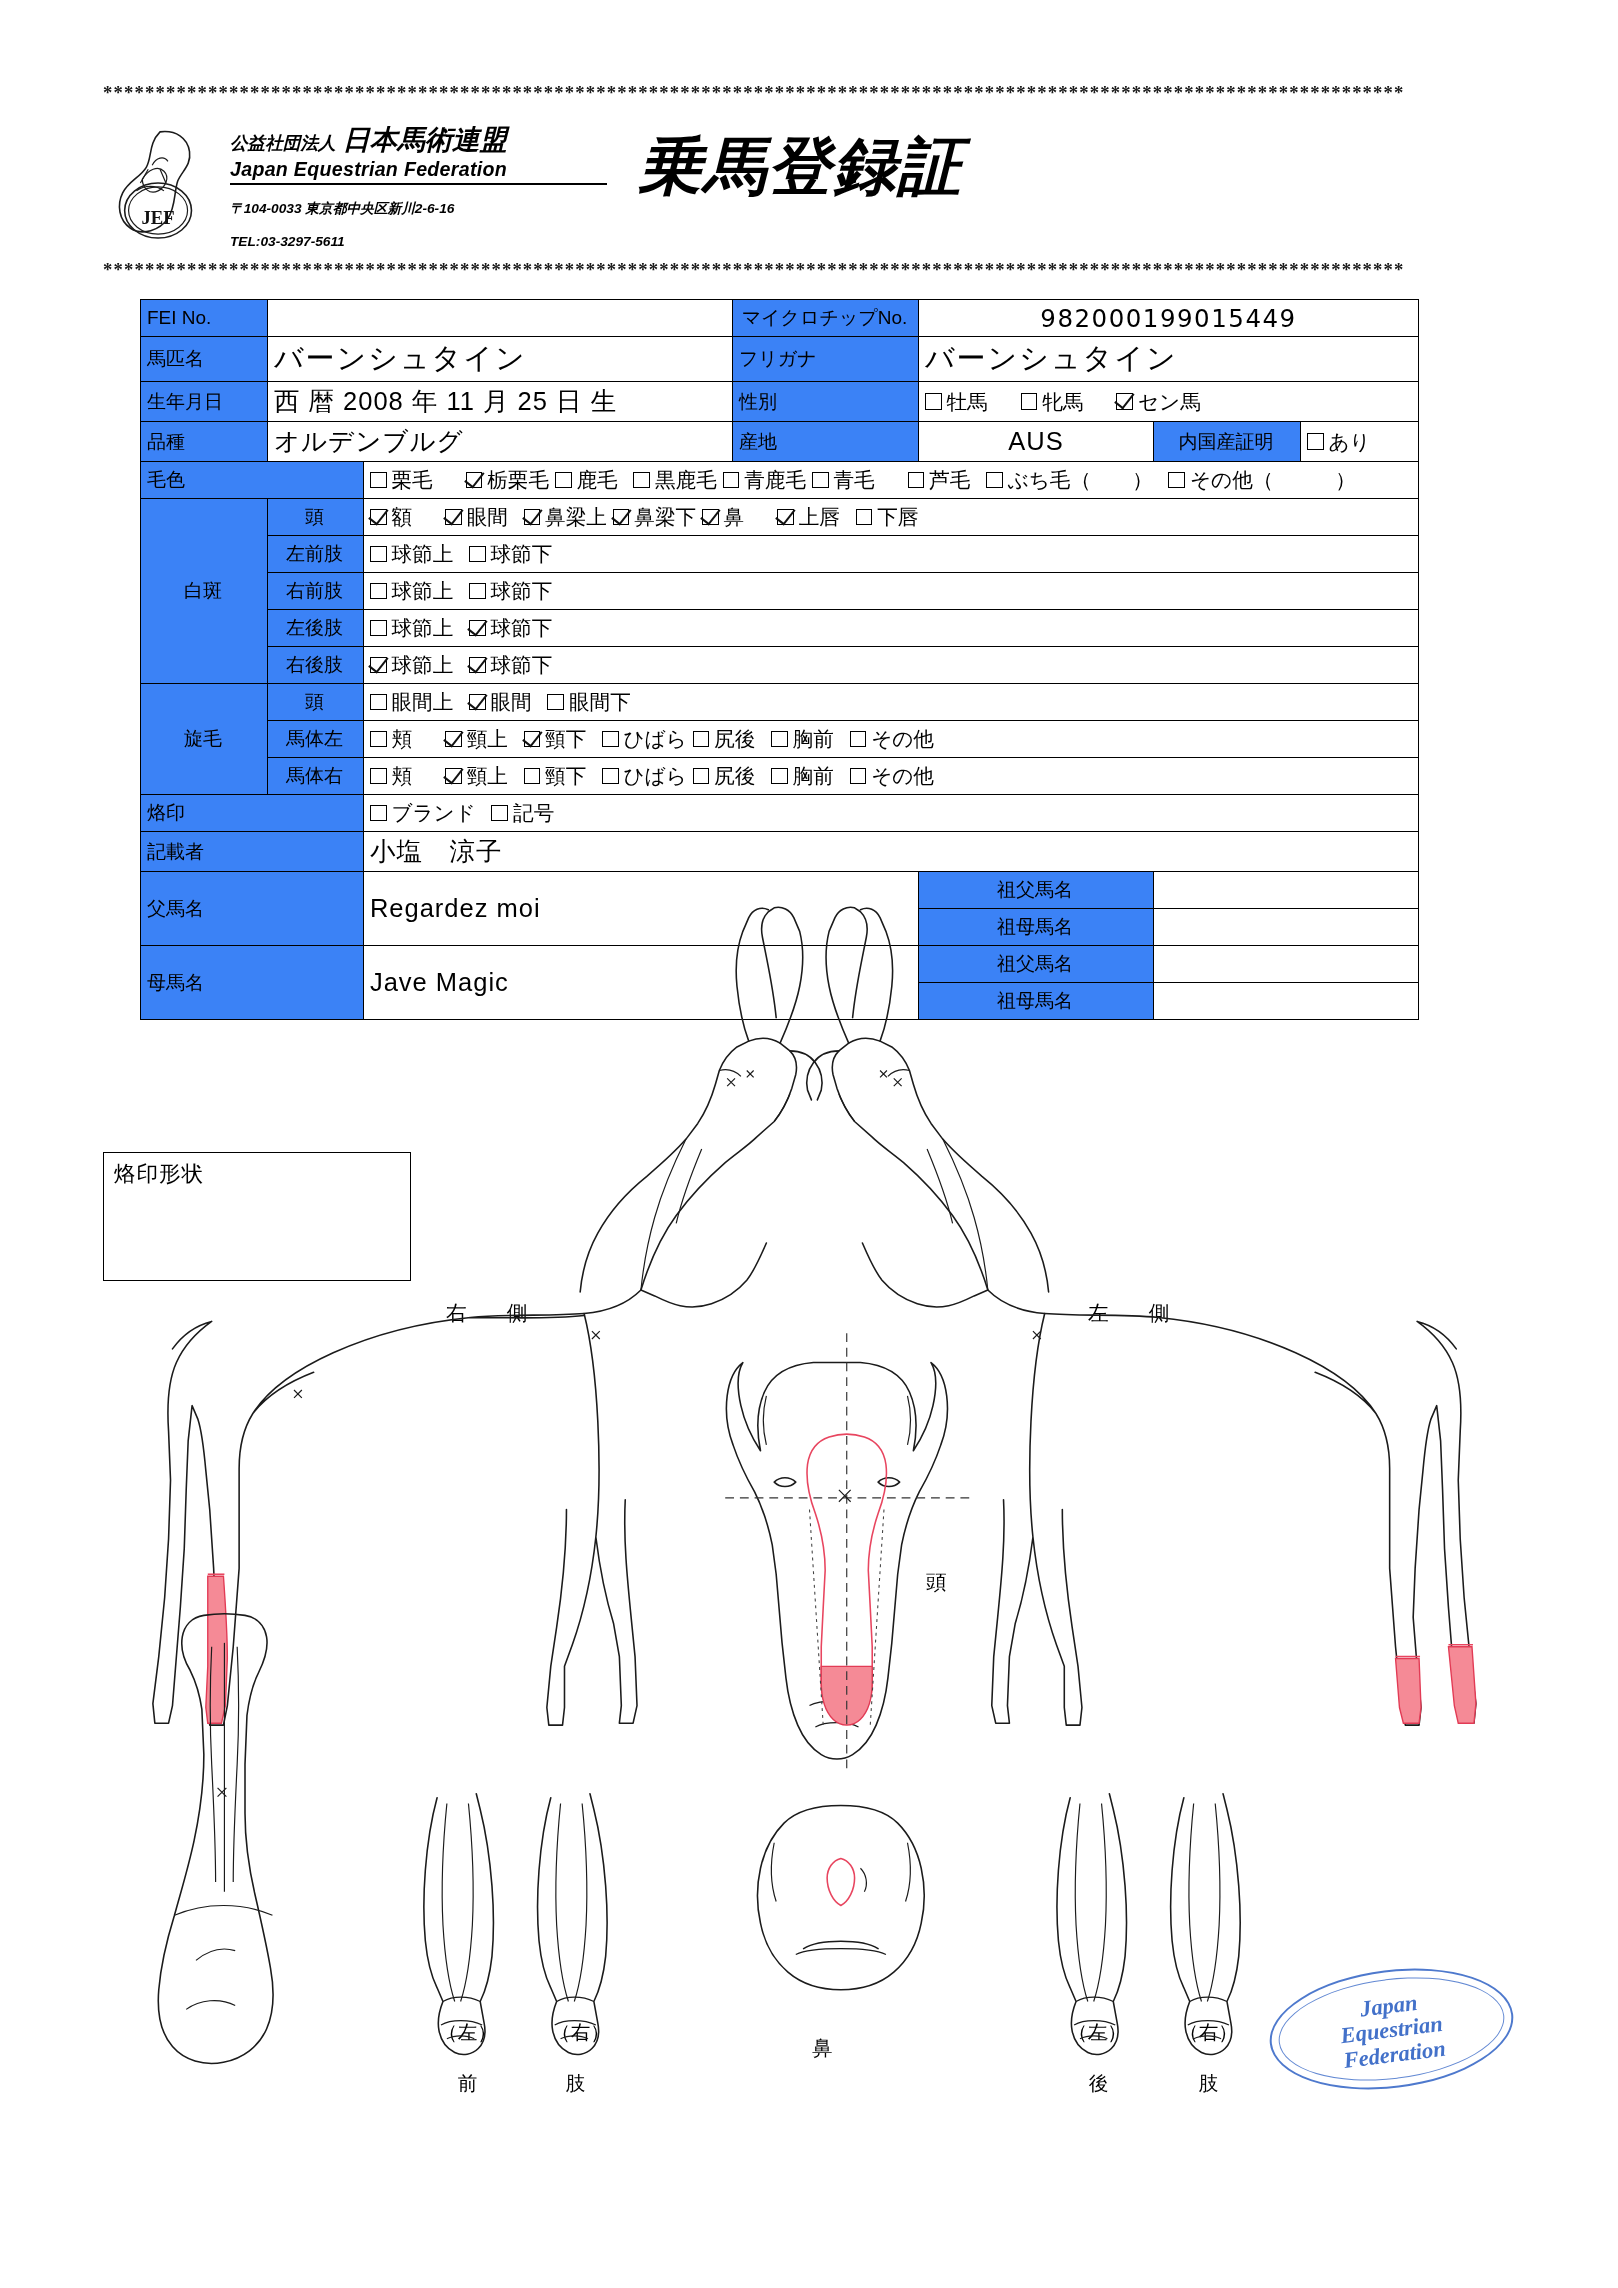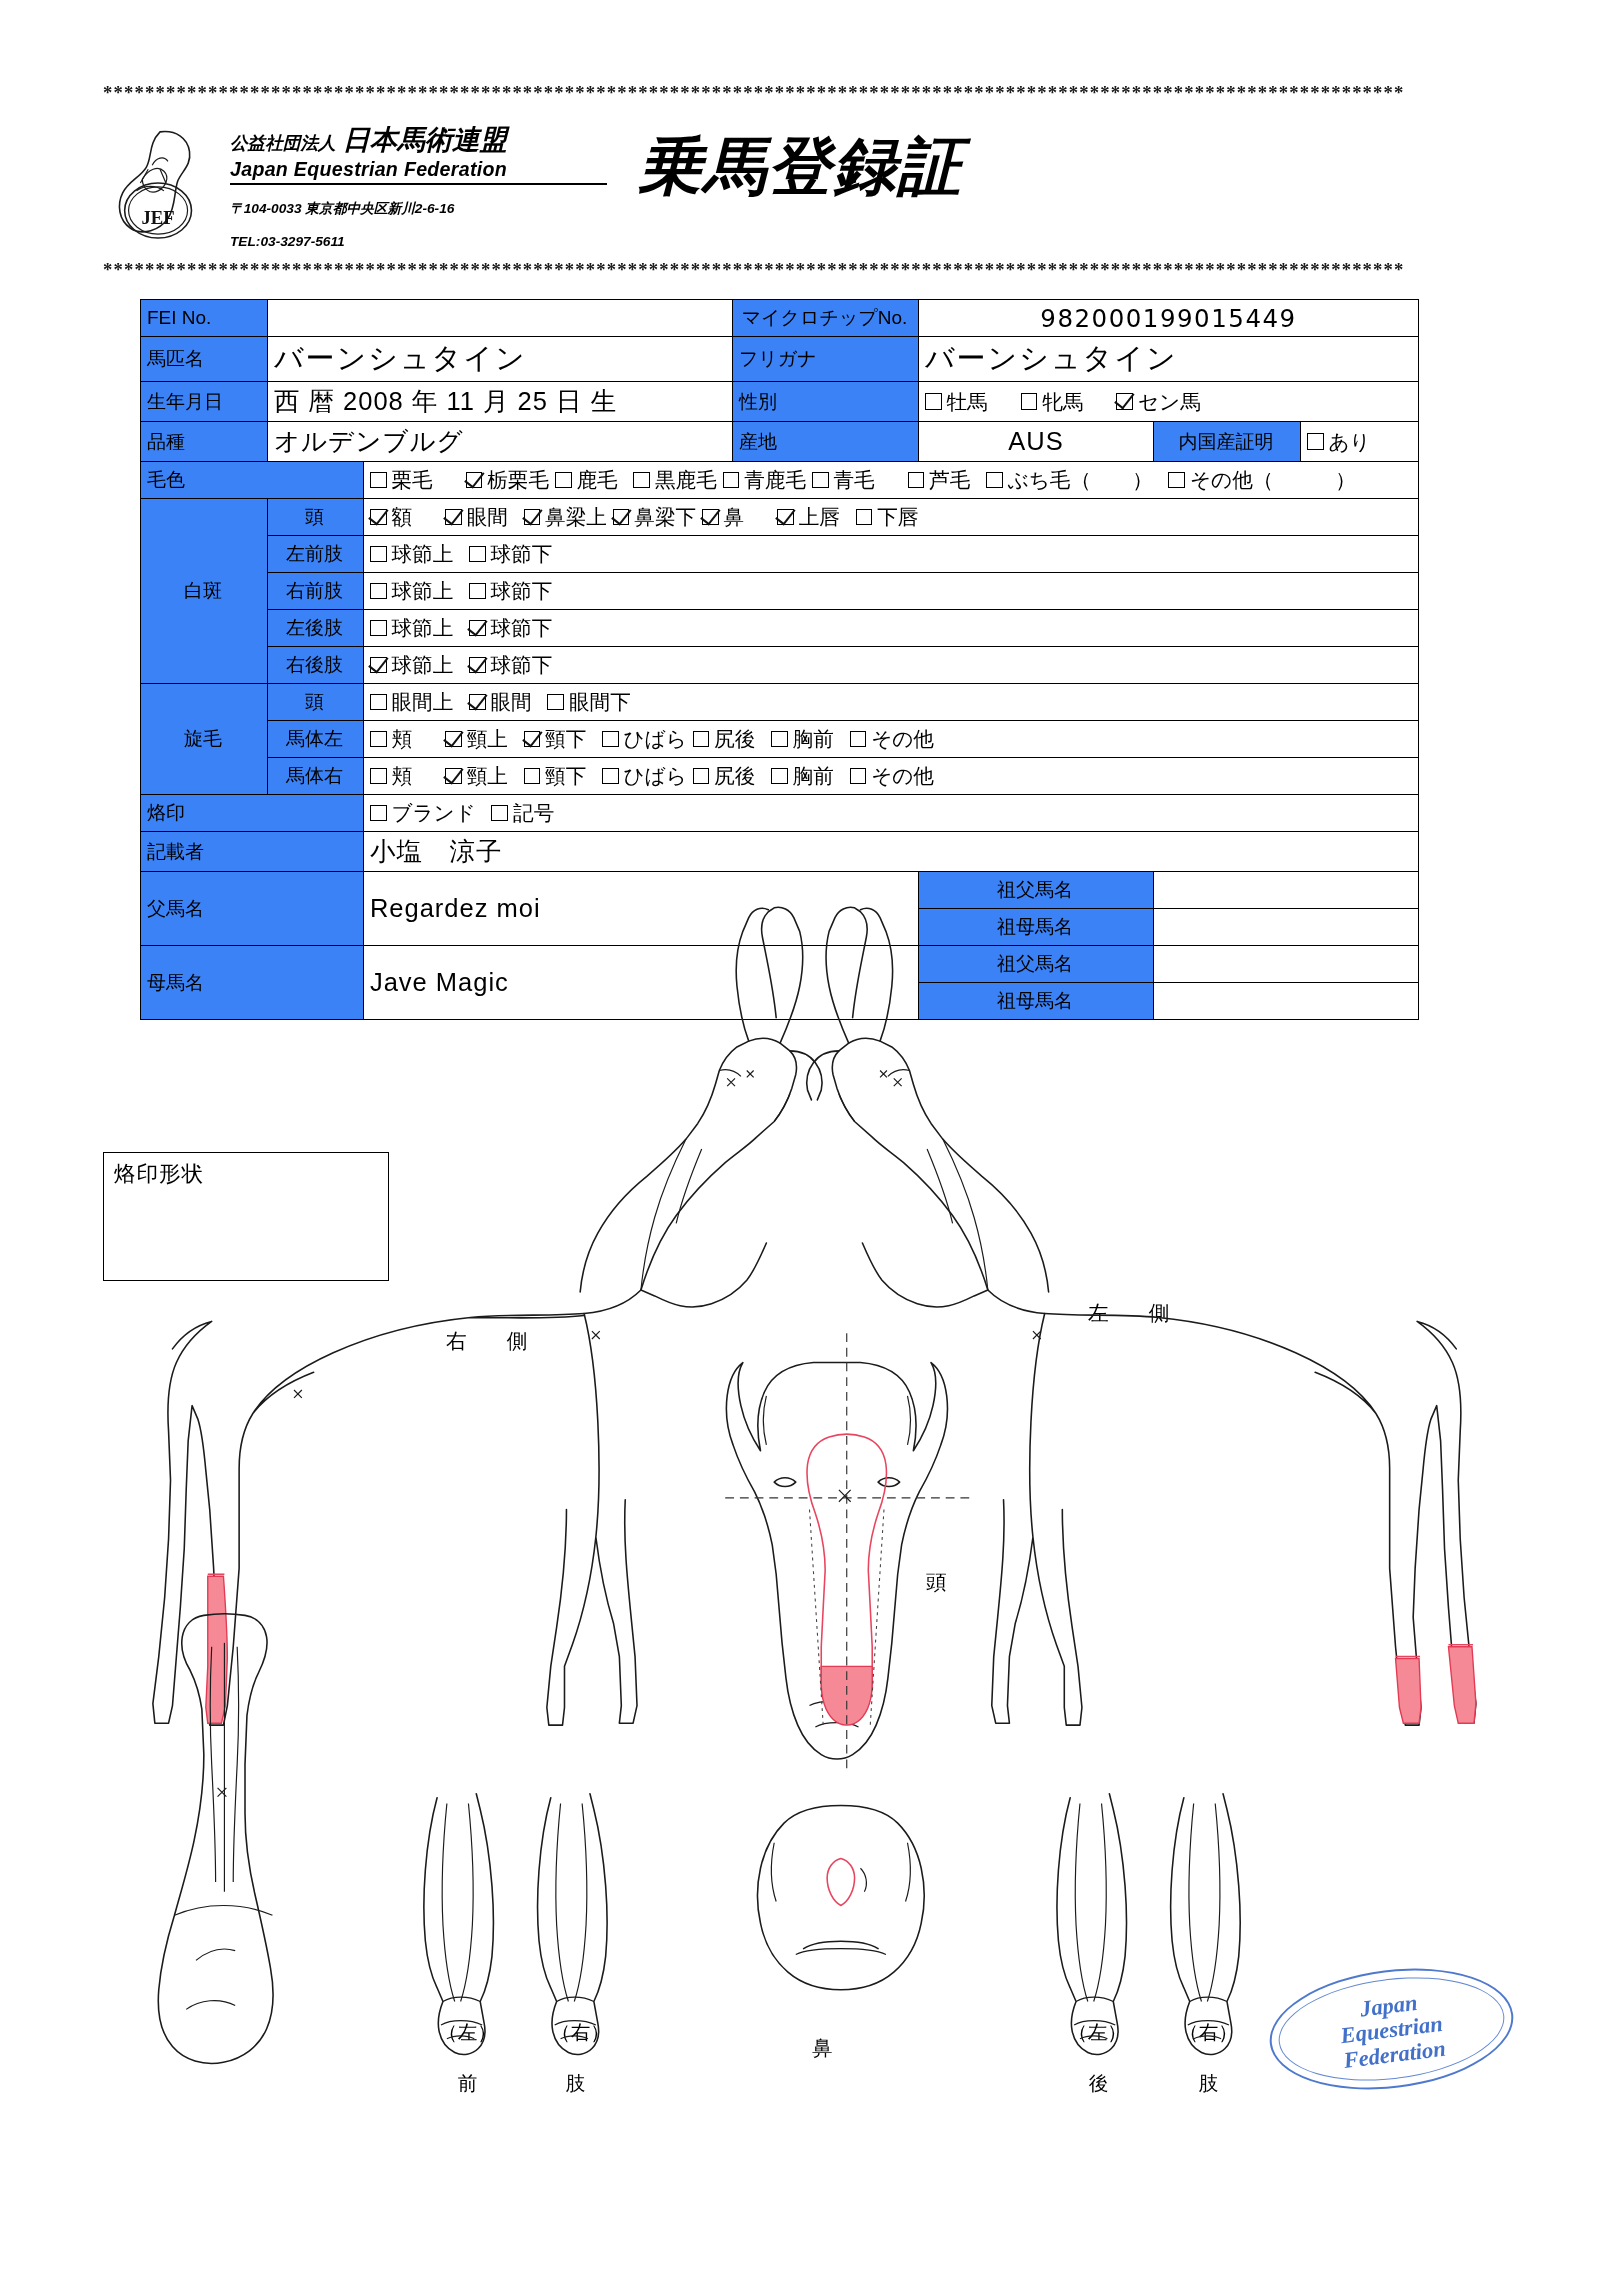--- a/index.html
+++ b/index.html
@@ -125,29 +125,29 @@
     border-right:2.2px solid #111;
     border-bottom:2.2px solid #111;
     transform:rotate(38deg);
   }
   .sp-s { margin-right:15.7px; }
   .sp-m { margin-right:33px; }
 
   
   .brand-box {
     position:absolute; left:103px; top:1152px;
-    width:286px; height:129px;
+    width:308px; height:129px;
     border:1.5px solid #000;
   }
   .brand-box .cap {
     position:absolute; left:9.8px; top:5.9px;
     font-size:21.6px; letter-spacing:1px;
   }
   .side-label { position:absolute; font-size:20.6px; letter-spacing:9.8px; }
-  #lbl-right { left:446px; top:1299px;margin-top:28px; }
+  #lbl-right { left:446px; top:1299px; }
   #lbl-left  { left:1088px; top:1299px; }
   #lbl-head  { left:926px; top:1568px; font-size:20.6px; letter-spacing:0; }
   #lbl-nose  { left:812px; top:2034px; font-size:20.6px; letter-spacing:0; }
   .foot-cap { position:absolute; font-size:19.6px; letter-spacing:0; text-align:center; }
 
   svg.art { position:absolute; left:0; top:0; width:1618px; height:2289px; pointer-events:none; }
   .ln { fill:none; stroke:#1b1b1b; stroke-width:1.6; stroke-linejoin:round; stroke-linecap:round; }
   .ln-thin { fill:none; stroke:#1b1b1b; stroke-width:1.2; }
   .mark { fill:#f58a96; stroke:#e23b55; stroke-width:1.4; }
   .mark-l { fill:none; stroke:#e8455f; stroke-width:1.6; }

